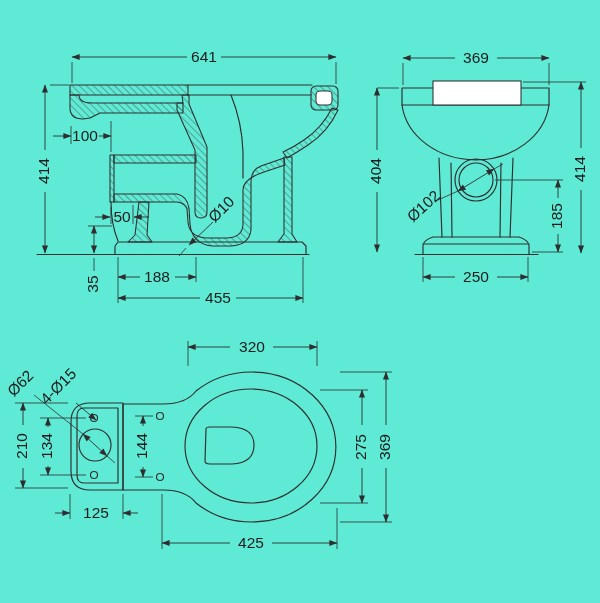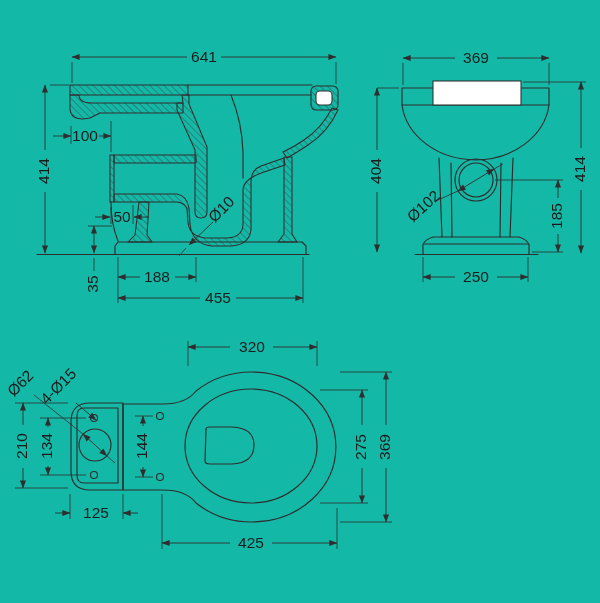--- a/index.html
+++ b/index.html
@@ -1,16 +1,16 @@
 <!DOCTYPE html>
 <html><head>
 <meta charset="utf-8">
 <style>
   html,body{margin:0;padding:0;background:#ffffff;}
-  .stage{width:600px;height:603px;background:#14b8a6;position:relative;overflow:hidden;}
+  .stage{width:600px;height:603px;background:#5eead4;position:relative;overflow:hidden;}
   .ln{stroke:#2e2e2e;stroke-width:1.15;fill:none;stroke-linejoin:round;stroke-linecap:round;}
   .ht{fill:url(#h);stroke:#2e2e2e;stroke-width:1.05;stroke-linejoin:round;}
   .wt{fill:#ffffff;stroke:#2e2e2e;stroke-width:1.05;}
   .dim{stroke:#2e2e2e;stroke-width:0.9;fill:none;}
   .ext{stroke:#2e2e2e;stroke-width:0.8;fill:none;}
   .t{font-family:"Liberation Sans","DejaVu Sans",sans-serif;font-size:15.5px;fill:#1c1c1c;text-anchor:middle;}
 </style>
 </head>
 <body>
 

